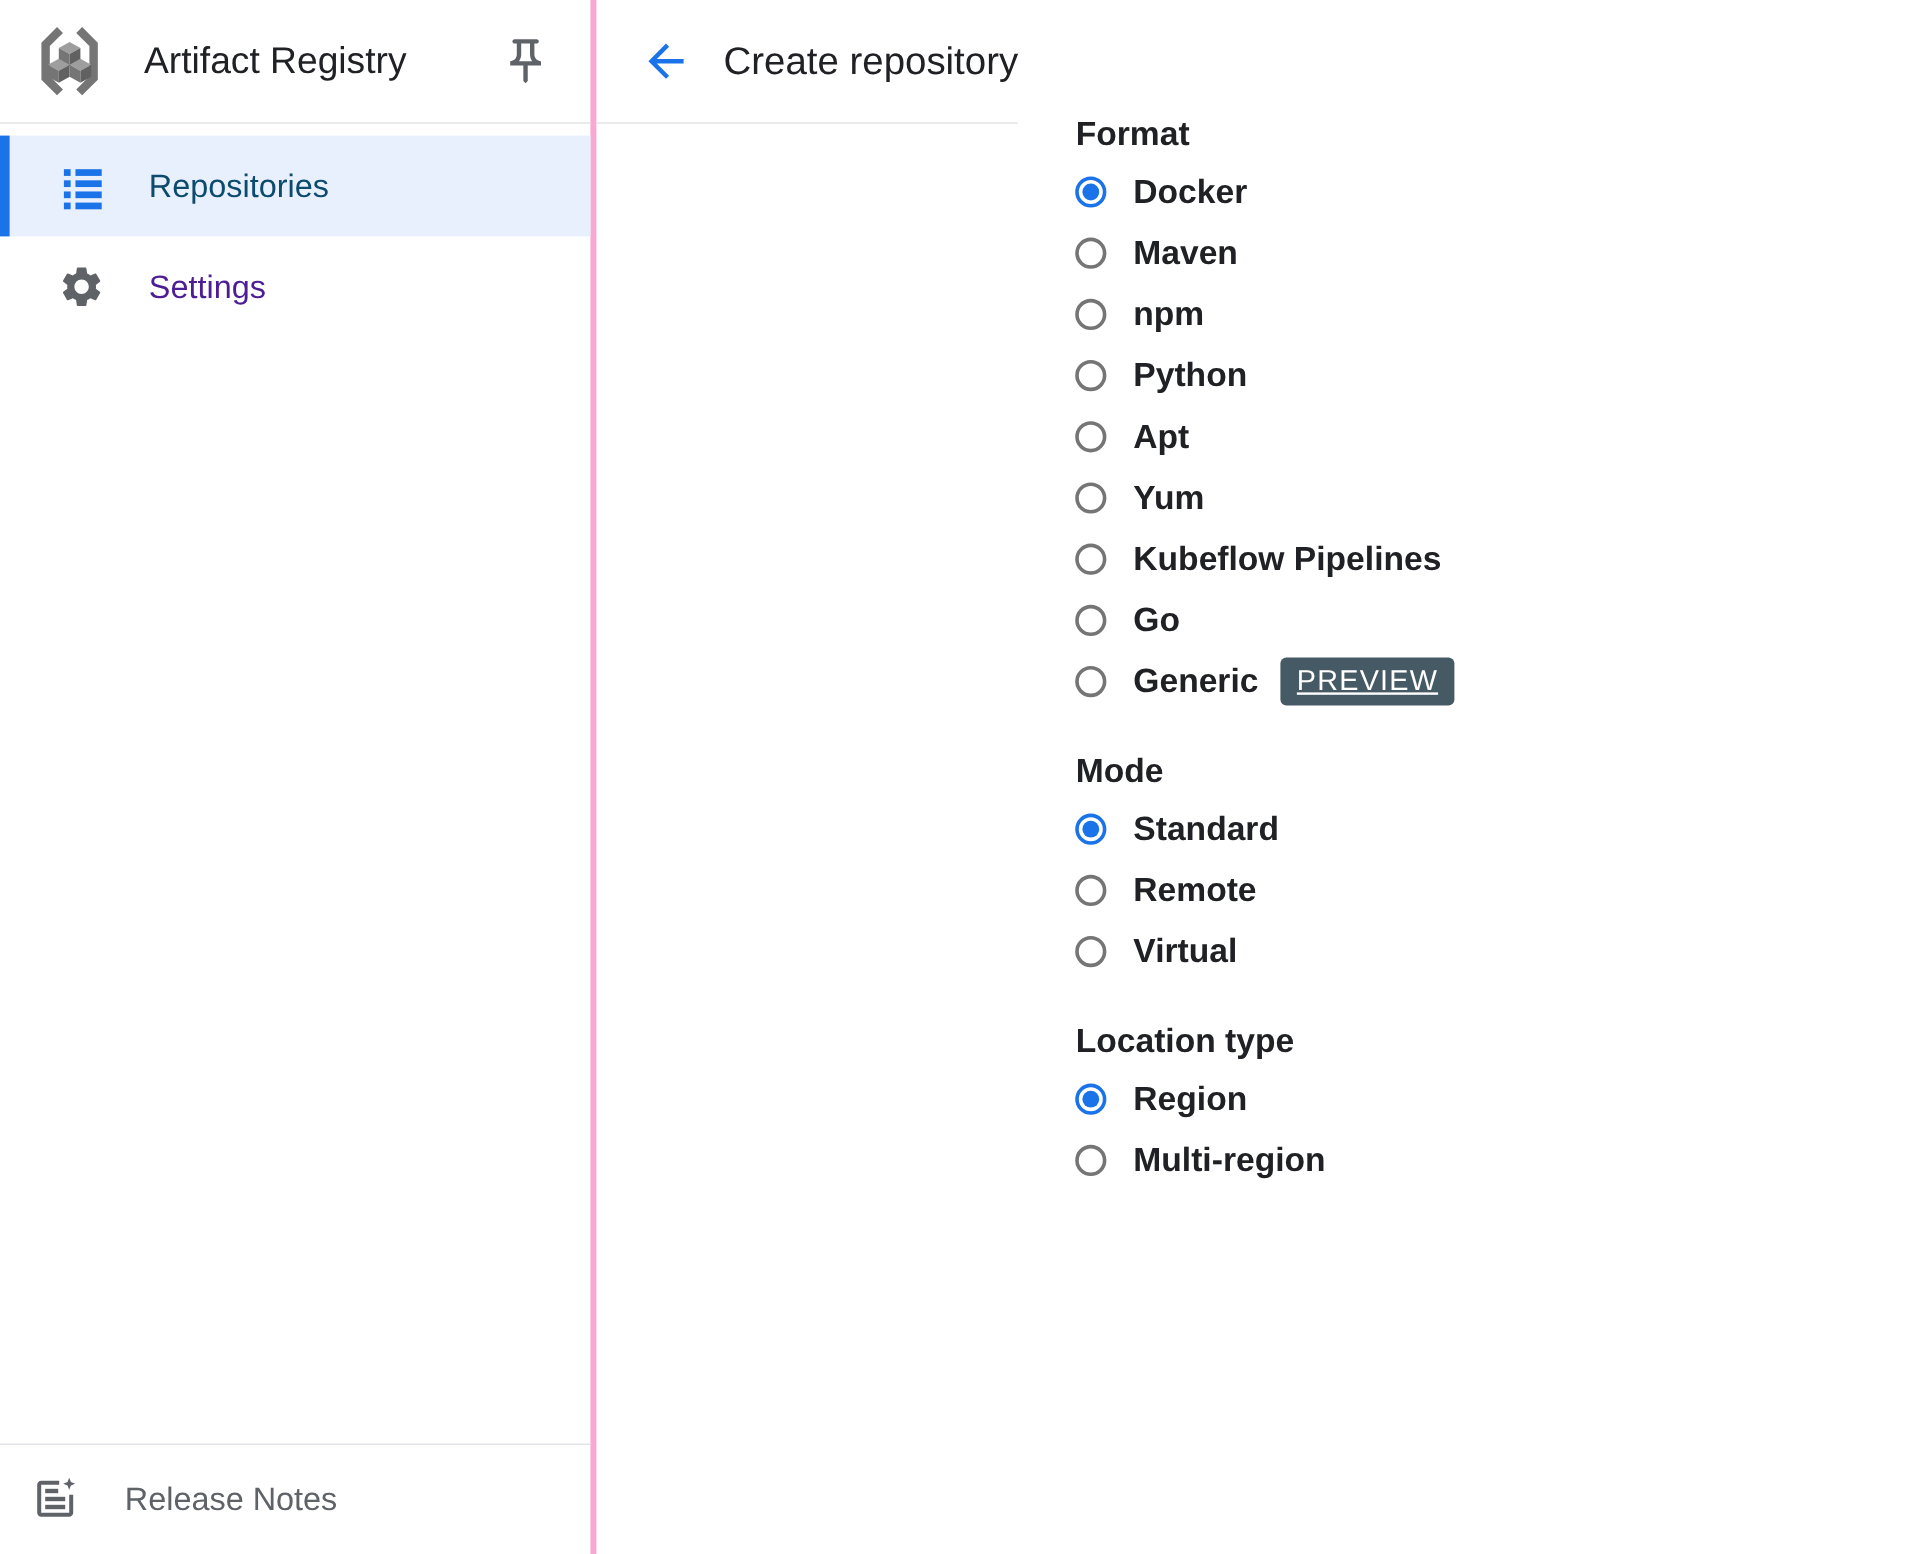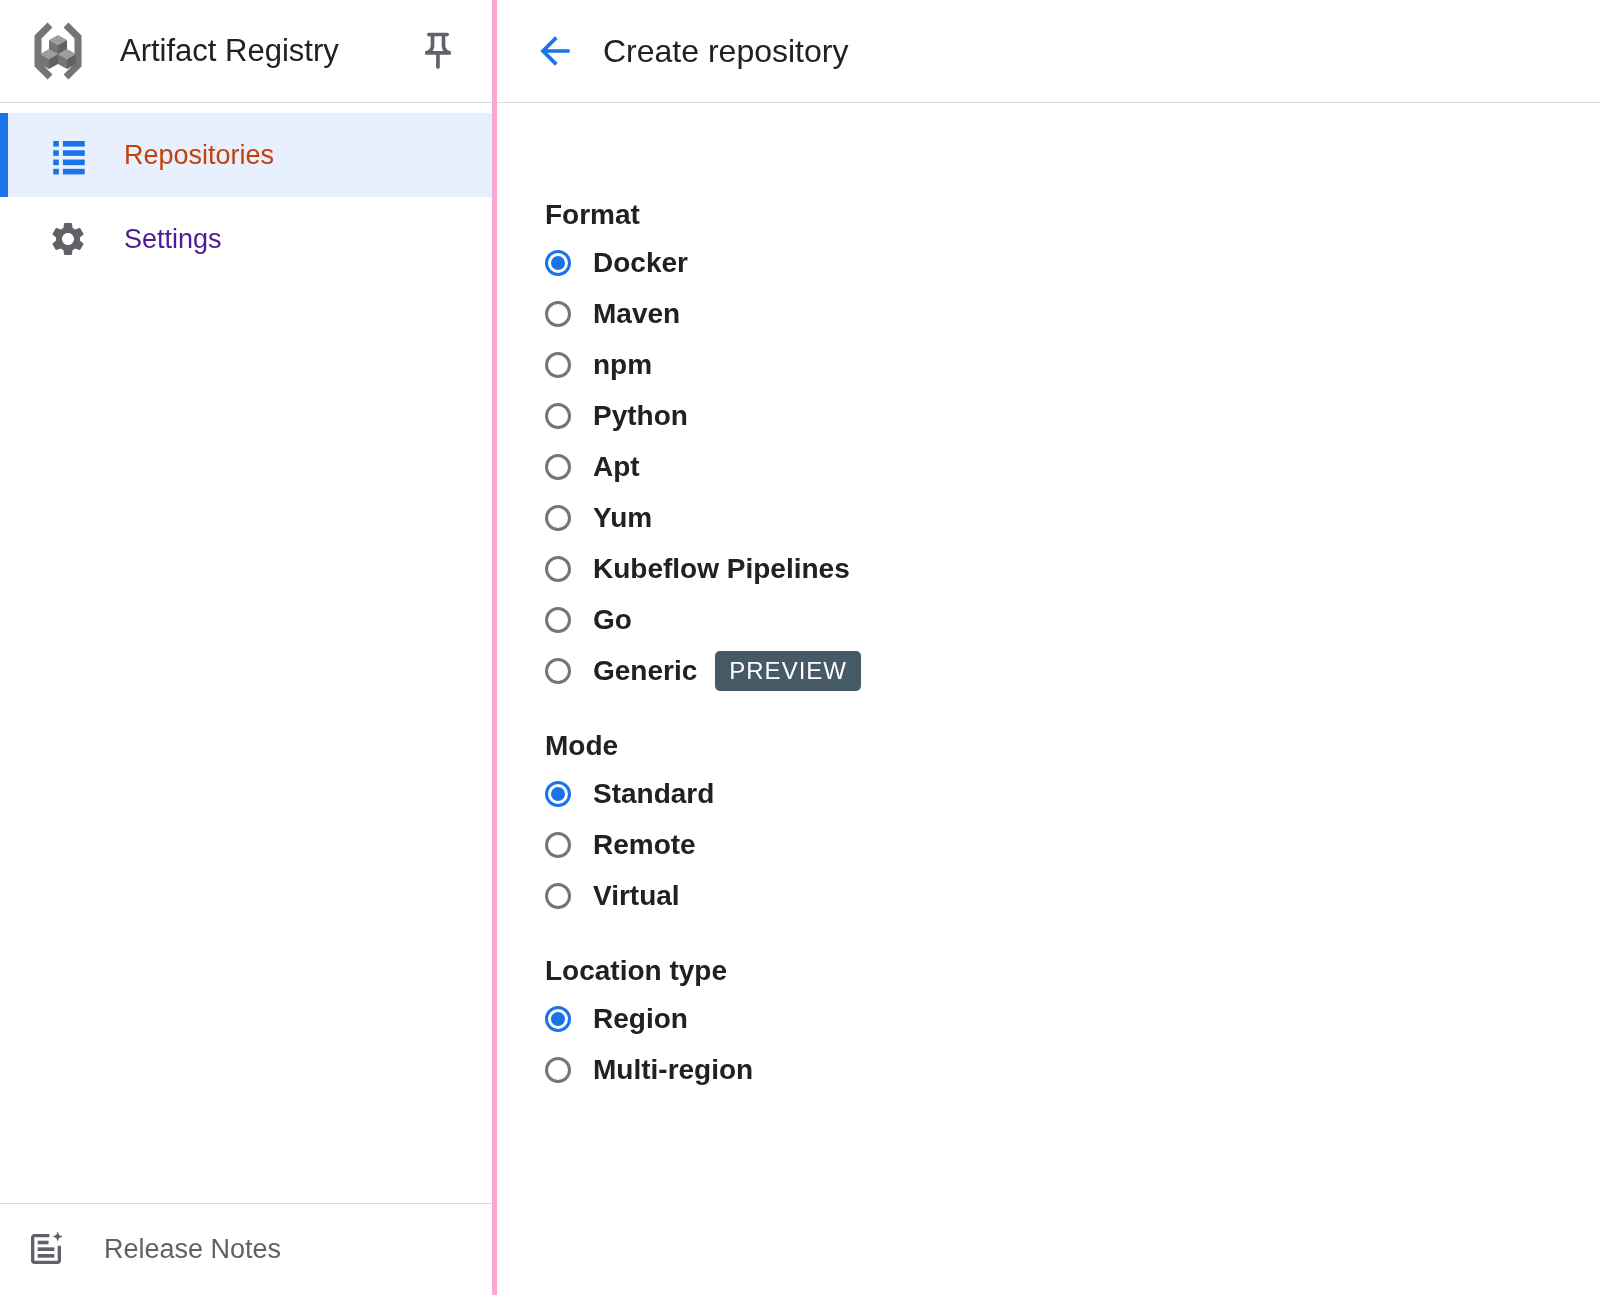--- a/index.html
+++ b/index.html
@@ -27,35 +27,35 @@
   .app-title { font-size:31px; color:#202124; flex:1; white-space:nowrap; }
   .pin-button { background:none; border:none; cursor:pointer; width:44px; height:44px; padding:0; margin-left:auto; }
 
   .nav { flex:1; padding-top:10px; }
   .nav-item {
     height:84px; display:flex; align-items:center;
     padding-left:48px; position:relative; cursor:pointer;
     font-size:27px; color:#4c1d95;
   }
   .nav-item .nav-icon { width:42px; height:42px; margin-right:34px; display:flex; align-items:center; }
-  .nav-item.selected { background:#e8f0fe; color:#c2410c; }
+  .nav-item.selected { background:#e8f0fe; color:#0c4a6e; }
   .nav-item.selected::before {
     content:''; position:absolute; left:0; top:0; bottom:0; width:8px; background:#1a73e8;
   }
 
   .sidebar-footer {
     border-top:1px solid #dadce0;
     height:92px; min-height:92px;
     display:flex; align-items:center; padding-left:26px;
     font-size:27px; color:#5f6368; cursor:pointer;
   }
   .sidebar-footer .nav-icon { width:42px; height:42px; margin-right:36px; }
 
   
-  .main { flex:1; display:flex; flex-direction:column; }
+  .main { flex:1; display:flex; flex-direction:row; }
   .main-header {
     height:103px; min-height:103px;
     border-bottom:1px solid #dadce0;
     display:flex; align-items:center; padding-left:36px;
   }
   .back-button { background:none; border:none; cursor:pointer; width:44px; height:44px; padding:0; margin-right:26px; }
   .page-title { font-size:32px; color:#202124; font-weight:normal; }
 
   .content { padding:62px 55px 0 48px; }
 
@@ -89,21 +89,21 @@
     border:3px solid #757575; margin-right:22px; position:relative; cursor:pointer;
   }
   .radio.selected { border-color:#1a73e8; }
   .radio.selected::after {
     content:''; position:absolute; left:3px; top:3px; right:3px; bottom:3px;
     background:#1a73e8; border-radius:50%;
   }
   .radio-label { font-size:28px; color:#202124;font-weight:bold; }
   .badge {
     margin-left:18px; background:#455a64; color:#fff;
-    font-size:24px; letter-spacing:1px; padding:6px 14px; border-radius:5px;
+    font-size:24px; letter-spacing:1px; padding:6px 14px; border-radius:5px;text-decoration:underline;
   }
   .field-group { margin-top:48px; }
 </style>
 </head>
 <body>
 
 <aside class="sidebar">
   <div class="sidebar-header">
     <span class="logo">
       <svg viewBox="0 0 64 64" width="64" height="64">

